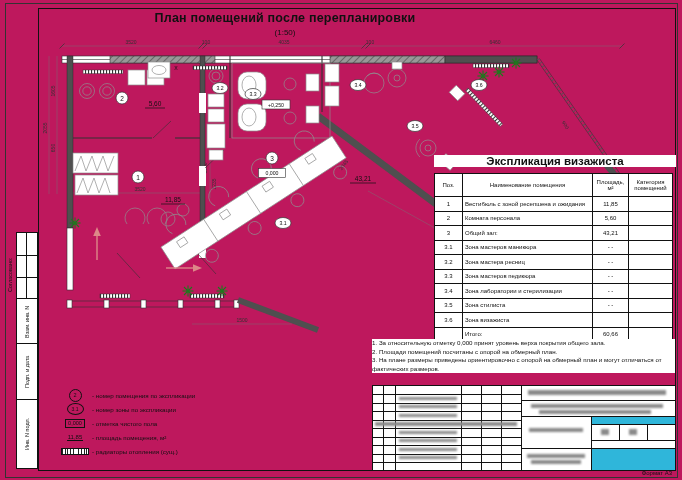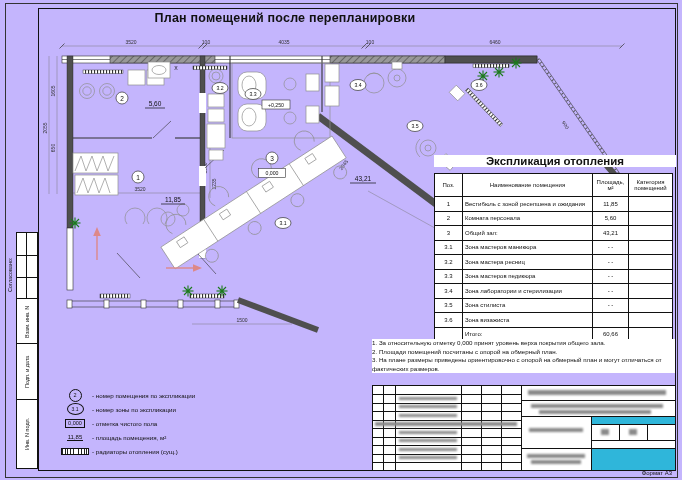--- a/index.html
+++ b/index.html
@@ -1,16 +1,16 @@
 <!DOCTYPE html>
 <html><head>
 <meta charset="utf-8">
 <style>
   html,body{margin:0;padding:0;background:#e8e8e8;}
-  .sheet{position:relative;width:682px;height:480px;background:#c4b5fd;overflow:hidden;
+  .sheet{position:relative;width:682px;height:480px;background:#be185d;overflow:hidden;
          font-family:"Liberation Sans",sans-serif;color:#111;}
   .abs{position:absolute;}
   .outer-border{left:5px;top:3px;width:671px;height:473px;border:0.8px solid #333;}
   .main-frame{left:38px;top:8px;width:636px;height:461px;border:1.5px solid #111;}
   .sheet-title{left:120px;top:11px;width:330px;text-align:center;font-size:12.5px;font-weight:600;letter-spacing:0.2px;}
   .sheet-scale{left:120px;top:28px;width:330px;text-align:center;font-size:8px;}
   
   .ls-box{position:absolute;left:16px;width:20px;border:1px solid #111;background:#fff;}
   .vlabel{writing-mode:vertical-rl;transform:rotate(180deg);font-size:5.5px;width:100%;height:100%;
           display:flex;align-items:center;justify-content:center;white-space:nowrap;}
@@ -79,20 +79,21 @@
     <div class="vlabel">Взам. инв. N</div>
   </div>
   <div class="ls-box" style="top:343px;height:56px;">
     <div class="vlabel">Подп. и дата</div>
   </div>
   <div class="ls-box" style="top:399px;height:68px;">
     <div class="vlabel">Инв. N подл.</div>
   </div>
 
   <div class="abs sheet-title">План помещений после перепланировки</div>
+  <div class="abs sheet-scale">(1:50)</div>
 
   <svg class="abs" style="left:40px;top:36px;" width="592" height="302" viewBox="0 0 592 302">
     <defs>
       <pattern id="hatch" width="5" height="5" patternUnits="userSpaceOnUse" patternTransform="rotate(45)">
         <rect width="5" height="5" fill="#989898"></rect>
         <line x1="0" y1="0" x2="0" y2="5" stroke="#5a5a5a" stroke-width="1.6"></line>
       </pattern>
       <pattern id="radh" width="3" height="5" patternUnits="userSpaceOnUse">
         <rect width="3" height="5" fill="#fff"></rect>
         <rect width="1.1" height="5" fill="#333"></rect>
@@ -330,21 +331,21 @@
       <text class="area" x="323" y="145" text-anchor="middle">43,21</text>
       <line x1="310" y1="147" x2="336" y2="147" stroke="#111" stroke-width="0.7"></line>
       <rect class="lvlbox" x="218.5" y="132.5" width="27" height="9"></rect>
       <text class="sm" x="232" y="139.3" text-anchor="middle">0,000</text>
       <rect class="lvlbox" x="222" y="64" width="28" height="9"></rect>
       <text class="sm" x="236" y="70.8" text-anchor="middle">+0,250</text>
       <text class="sm" x="136" y="34" text-anchor="middle">X</text>
     </g>
   </svg>
 
-  <div class="abs expl-title">Экспликация отопления</div>
+  <div class="abs expl-title">Экспликация визажиста</div>
   <table class="expl">
     <colgroup>
         <col style="width:28px">
         <col style="width:130px">
         <col style="width:36px">
         <col style="width:44px">
       </colgroup>
     <tbody>
         <tr>
       <th>Поз.</th>

